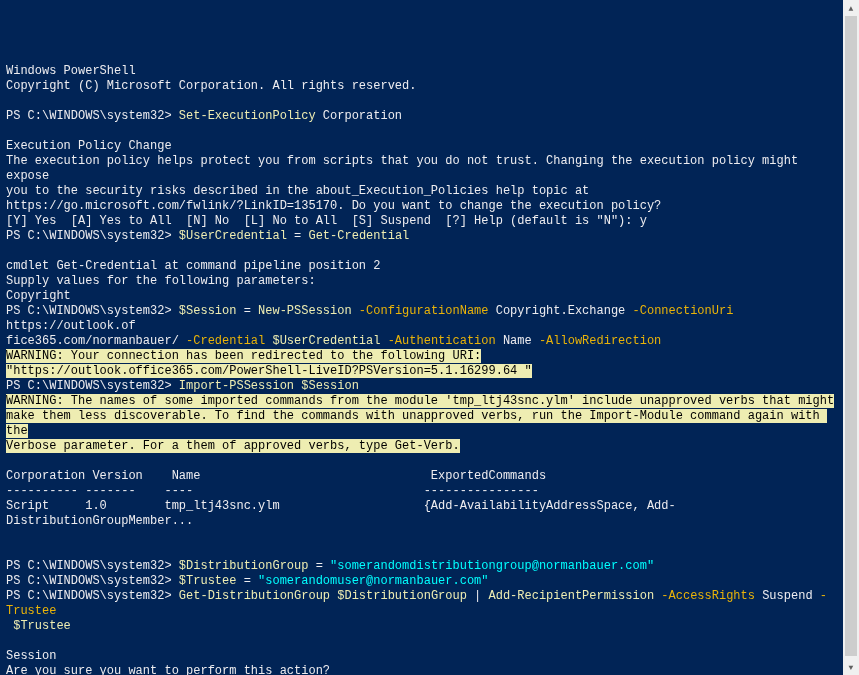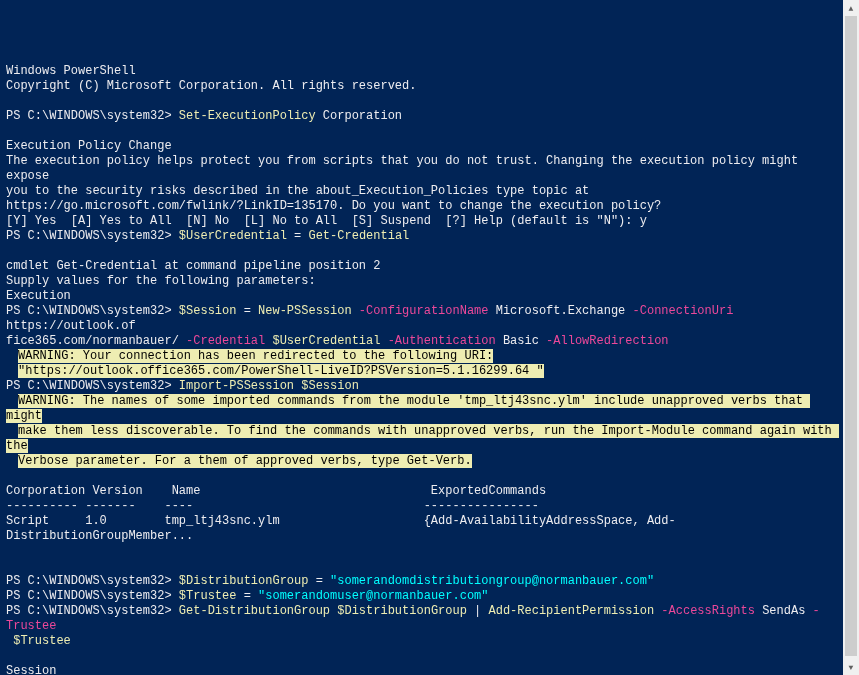--- a/index.html
+++ b/index.html
@@ -44,61 +44,61 @@
     .sb-thumb {
       position: absolute;
       top: 0;
       left: 2px;
       width: 12px;
       height: 640px;
       background: #cdcdcd;
     }
     .content { width: 837px; }
     .yellow { color: #eeedb2; }
-    .darkgray { color: #ec4899; }
+    .darkgray { color: #eab308; }
     .cyan { color: #00ffff; }
-    .hl { background: #eeedb2; color: #000; margin-left: 12px; }
+    .hl { background: #eeedb2; color: #000; }
   </style>
 </head>
 <body>
 
 
 
 <div class="content"><span>Windows PowerShell</span>
 <span>Copyright (C) Microsoft Corporation. All rights reserved.</span>
 
 <span>PS C:\WINDOWS\system32&gt; </span><span class="yellow">Set-ExecutionPolicy</span><span> Corporation</span>
 
 <span>Execution Policy Change</span>
 <span>The execution policy helps protect you from scripts that you do not trust. Changing the execution policy might expose</span>
-<span>you to the security risks described in the about_Execution_Policies type topic at</span>
+<span>you to the security risks described in the about_Execution_Policies help topic at</span>
 <span>https://go.microsoft.com/fwlink/?LinkID=135170. Do you want to change the execution policy?</span>
 <span>[Y] Yes  [A] Yes to All  [N] No  [L] No to All  [S] Suspend  [?] Help (default is "N"): y</span>
 <span>PS C:\WINDOWS\system32&gt; </span><span class="yellow">$UserCredential</span><span> = </span><span class="yellow">Get-Credential</span>
 
 <span>cmdlet Get-Credential at command pipeline position 2</span>
 <span>Supply values for the following parameters:</span>
-<span>Execution</span>
-<span>PS C:\WINDOWS\system32&gt; </span><span class="yellow">$Session</span><span> = </span><span class="yellow">New-PSSession</span><span class="darkgray"> -ConfigurationName</span><span> Microsoft.Exchange</span><span class="darkgray"> -ConnectionUri</span><span> https://outlook.of</span>
-<span>fice365.com/normanbauer/</span><span class="darkgray"> -Credential</span><span class="yellow"> $UserCredential</span><span class="darkgray"> -Authentication</span><span> Basic</span><span class="darkgray"> -AllowRedirection</span>
+<span>Copyright</span>
+<span>PS C:\WINDOWS\system32&gt; </span><span class="yellow">$Session</span><span> = </span><span class="yellow">New-PSSession</span><span class="darkgray"> -ConfigurationName</span><span> Copyright.Exchange</span><span class="darkgray"> -ConnectionUri</span><span> https://outlook.of</span>
+<span>fice365.com/normanbauer/</span><span class="darkgray"> -Credential</span><span class="yellow"> $UserCredential</span><span class="darkgray"> -Authentication</span><span> Name</span><span class="darkgray"> -AllowRedirection</span>
 <span class="hl">WARNING: Your connection has been redirected to the following URI:</span>
 <span class="hl">"https://outlook.office365.com/PowerShell-LiveID?PSVersion=5.1.16299.64 "</span>
 <span>PS C:\WINDOWS\system32&gt; </span><span class="yellow">Import-PSSession</span><span class="yellow"> $Session</span>
 <span class="hl">WARNING: The names of some imported commands from the module 'tmp_ltj43snc.ylm' include unapproved verbs that might</span>
 <span class="hl">make them less discoverable. To find the commands with unapproved verbs, run the Import-Module command again with the</span>
 <span class="hl">Verbose parameter. For a them of approved verbs, type Get-Verb.</span>
 
 <span>Corporation Version    Name                                ExportedCommands</span>
 <span>---------- -------    ----                                ----------------</span>
 <span>Script     1.0        tmp_ltj43snc.ylm                    {Add-AvailabilityAddressSpace, Add-DistributionGroupMember...</span>
 
 
 <span>PS C:\WINDOWS\system32&gt; </span><span class="yellow">$DistributionGroup</span><span> = </span><span class="cyan">"somerandomdistributiongroup@normanbauer.com"</span>
 <span>PS C:\WINDOWS\system32&gt; </span><span class="yellow">$Trustee</span><span> = </span><span class="cyan">"somerandomuser@normanbauer.com"</span>
-<span>PS C:\WINDOWS\system32&gt; </span><span class="yellow">Get-DistributionGroup</span><span class="yellow"> $DistributionGroup</span><span> | </span><span class="yellow">Add-RecipientPermission</span><span class="darkgray"> -AccessRights</span><span> SendAs</span><span class="darkgray"> -Trustee</span>
+<span>PS C:\WINDOWS\system32&gt; </span><span class="yellow">Get-DistributionGroup</span><span class="yellow"> $DistributionGroup</span><span> | </span><span class="yellow">Add-RecipientPermission</span><span class="darkgray"> -AccessRights</span><span> Suspend</span><span class="darkgray"> -Trustee</span>
 <span class="yellow"> $Trustee</span>
 
 <span>Session</span>
 <span>Are you sure you want to perform this action?</span>
 
 
 
 
 
 

